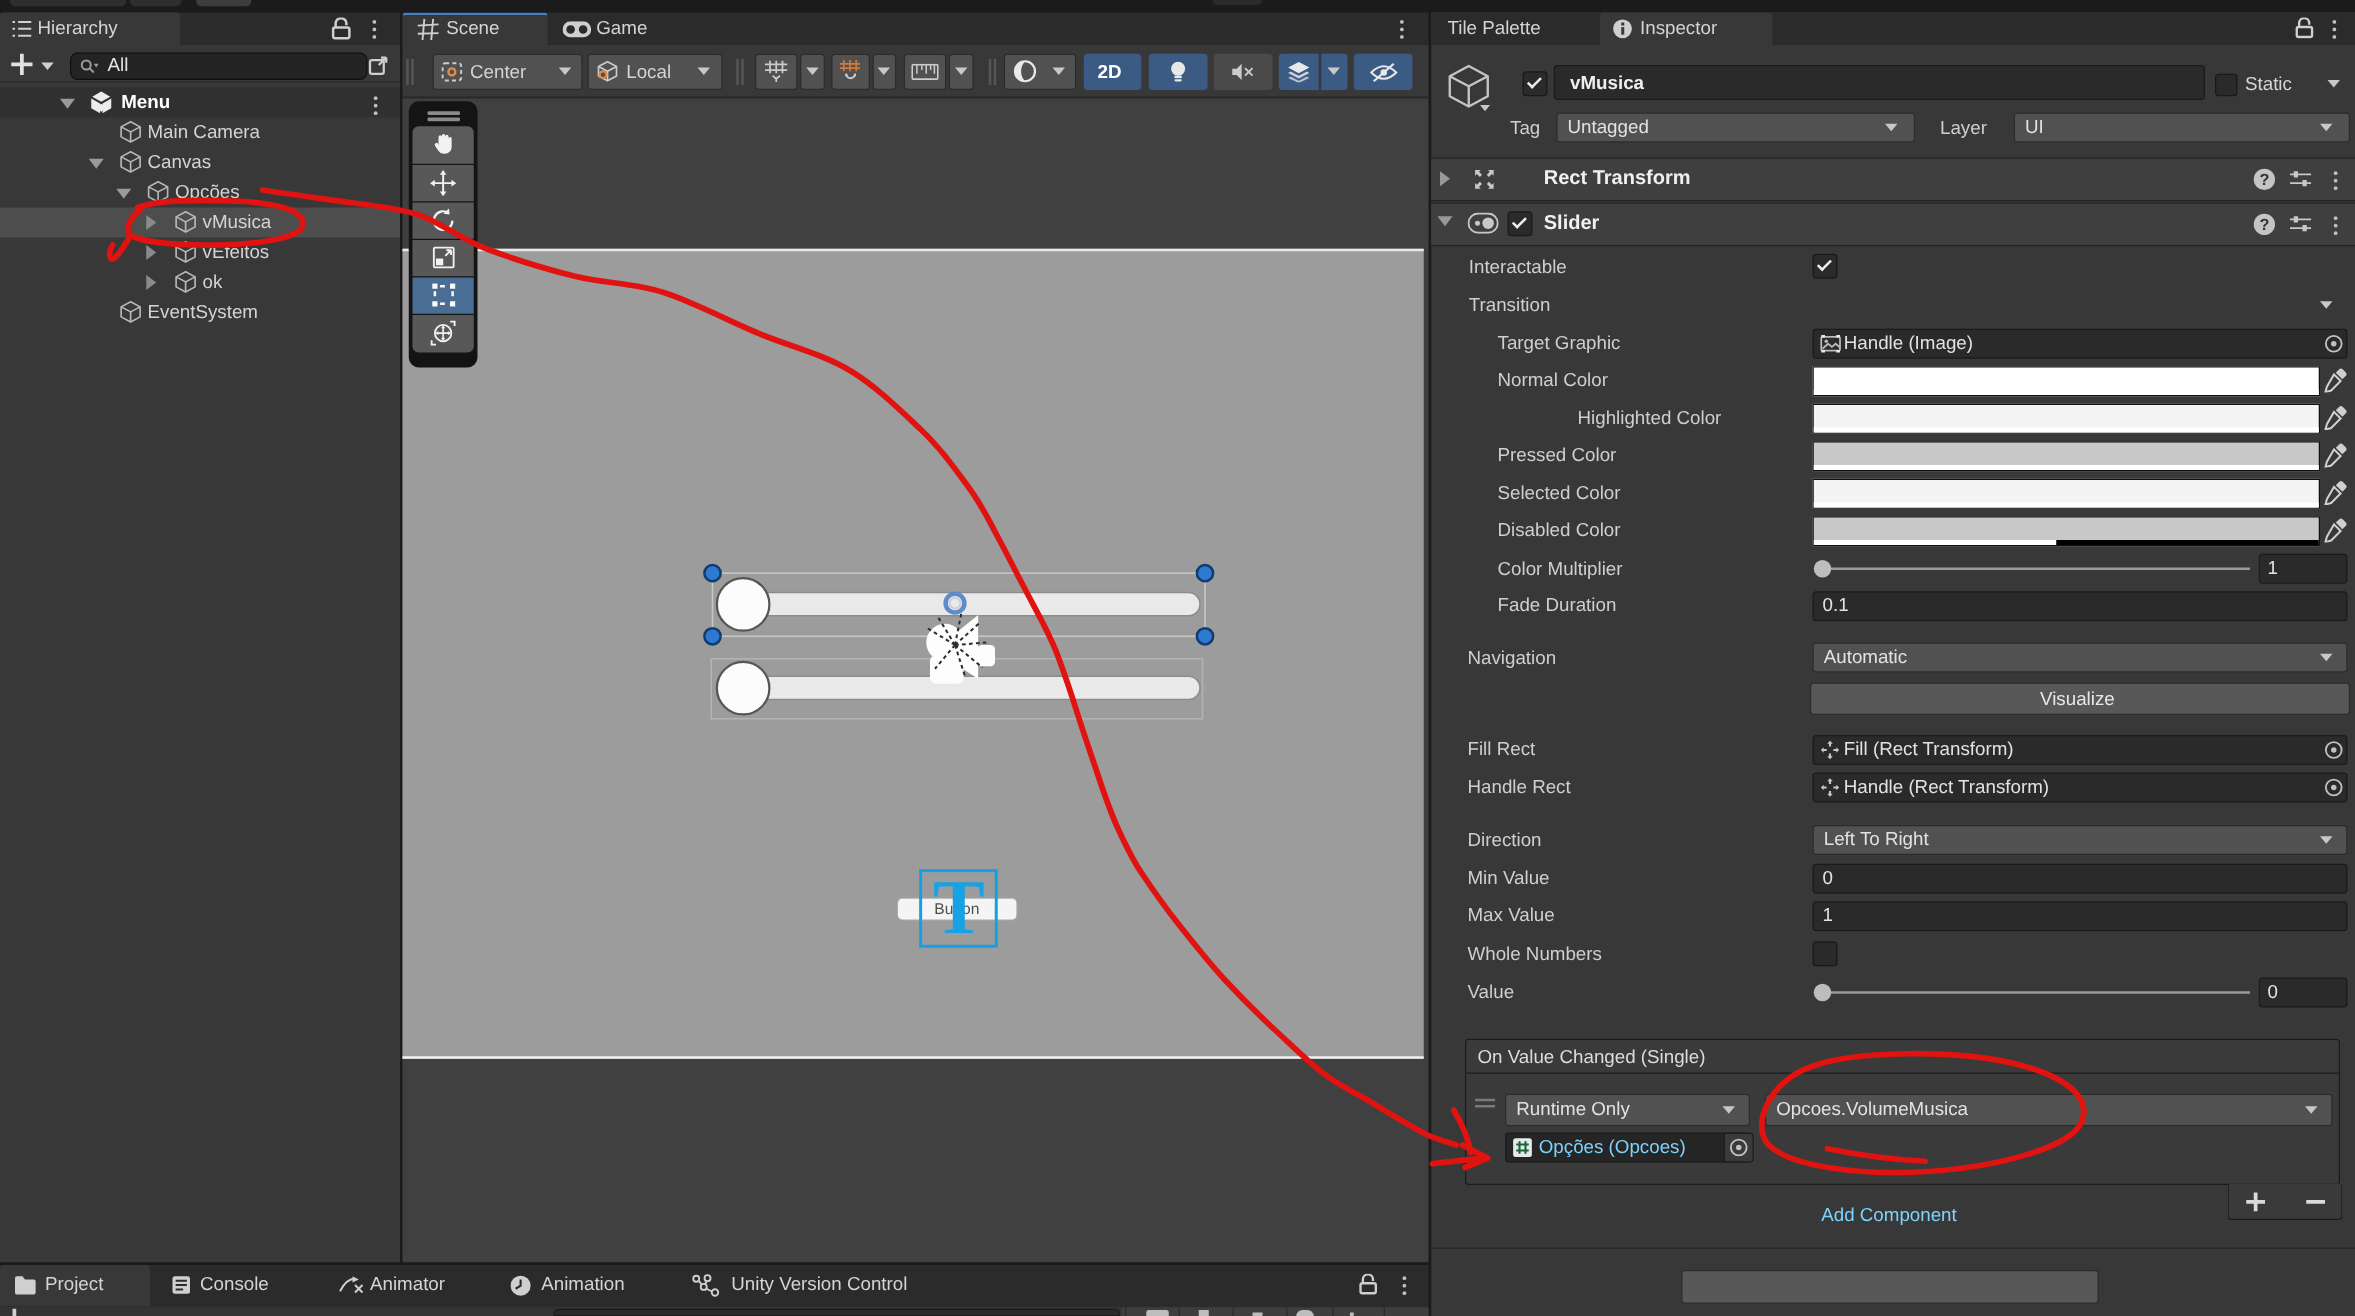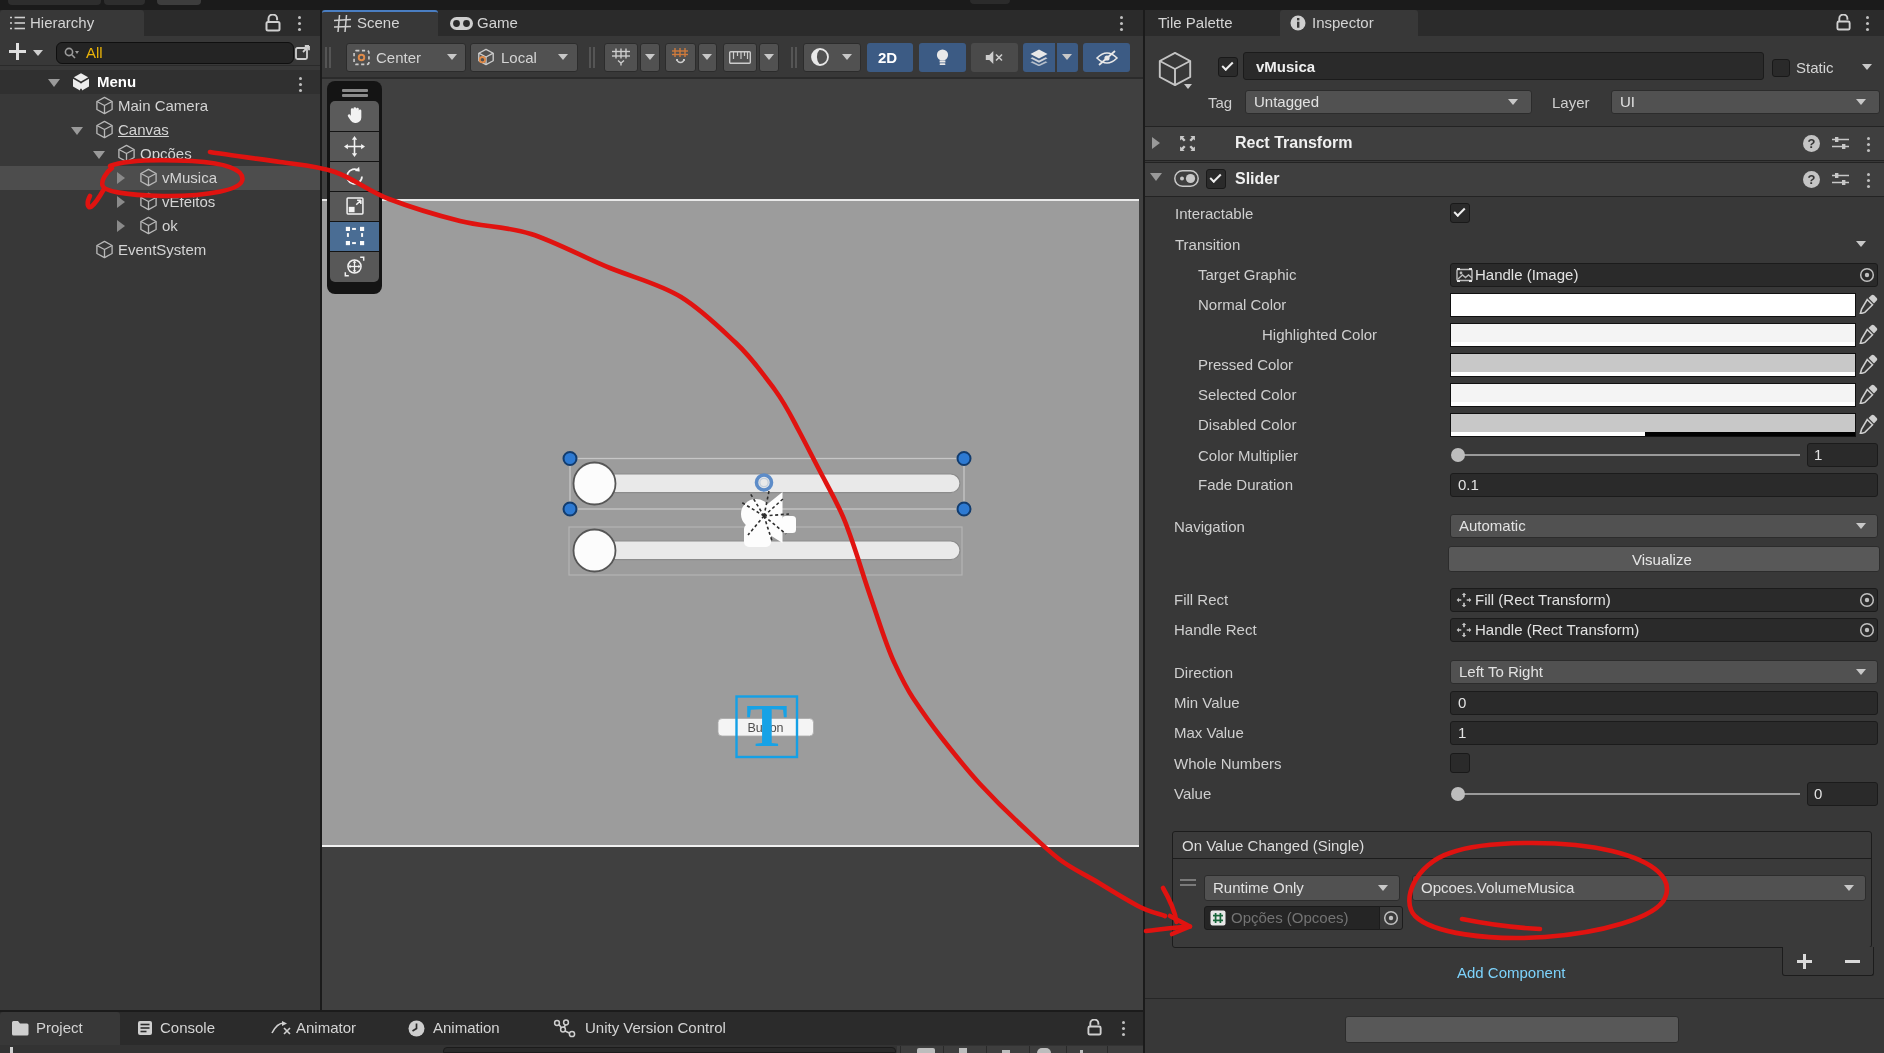--- a/index.html
+++ b/index.html
@@ -1,18 +1,18 @@
 <!DOCTYPE html>
 <html><head><meta charset="utf-8"><style>
 *{margin:0;padding:0;box-sizing:border-box}
 html,body{width:1884px;height:1053px;overflow:hidden;background:#383838;font-family:"Liberation Sans",sans-serif}
 #app{position:absolute;left:0;top:0;width:1884px;height:1053px;background:#1b1b1b}
 .abs{position:absolute}
 .t{font-size:15px;color:#d4d4d4;white-space:nowrap}
-.dim{color:#eab308}
+.dim{color:#e5e5e5}
 .b{font-weight:bold}
 .tabwell{background:#2b2b2b}
 .panel{background:#383838}
 .tab-act{background:#383838;border-radius:3px 3px 0 0}
 .fld{position:absolute;background:#2a2a2a;border:1px solid #1b1b1b;border-radius:3px}
 .drop{position:absolute;background:#515151;border:1px solid #2c2c2c;border-radius:3px}
 .drop .dt,.fld .dt{position:absolute;left:8px;top:2px;font-size:15px;color:#e2e2e2}
 .arr{position:absolute;width:0;height:0;border:5px solid transparent;border-top:6px solid #c8c8c8}
 .chk{position:absolute;background:#2a2a2a;border:1px solid #191919;border-radius:3px}
 .tick{position:absolute;left:3px;top:3px;width:10px;height:5px;border-left:2px solid #ededed;border-bottom:2px solid #ededed;transform:rotate(-45deg)}
@@ -96,21 +96,21 @@
       </svg></div>
 <div class="abs t" style="left:118px;top:97px;">Main Camera</div>
 <div class="tri-d" style="left:71px;top:127px"></div>
 <div class="abs" style="left:95px;top:120px"><svg width="19" height="19" viewBox="0 0 20 20">
         <g fill="none" stroke="#b8b8b8" stroke-width="1.4" stroke-linejoin="round">
           <polygon points="10,1.5 18,5.8 18,14.2 10,18.5 2,14.2 2,5.8"></polygon>
           <polyline points="2,5.8 10,10 18,5.8"></polyline>
           <line x1="10" y1="10" x2="10" y2="18.5"></line>
         </g>
       </svg></div>
-<div class="abs t" style="left:118px;top:121px;text-decoration:underline;">Canvas</div>
+<div class="abs t" style="left:118px;top:121px;">Canvas</div>
 <div class="tri-d" style="left:93px;top:151px"></div>
 <div class="abs" style="left:117px;top:144px"><svg width="19" height="19" viewBox="0 0 20 20">
         <g fill="none" stroke="#b8b8b8" stroke-width="1.4" stroke-linejoin="round">
           <polygon points="10,1.5 18,5.8 18,14.2 10,18.5 2,14.2 2,5.8"></polygon>
           <polyline points="2,5.8 10,10 18,5.8"></polyline>
           <line x1="10" y1="10" x2="10" y2="18.5"></line>
         </g>
       </svg></div>
 <div class="abs t" style="left:140px;top:145px;">Opções</div>
 <div class="tri-r" style="left:117px;top:172px"></div>
@@ -665,21 +665,21 @@
 <div class="fld" style="left:1204px;top:906px;width:196px;height:24px;background:#252525"></div>
 <svg class="abs" style="left:1210px;top:910px" width="16" height="16" viewBox="0 0 16 16">
       <rect x="0.5" y="0.5" width="15" height="15" rx="2" fill="#e8e8e8"></rect>
       <g stroke="#17663a" stroke-width="1.7">
         <line x1="5.6" y1="3" x2="5.6" y2="13"></line>
         <line x1="10.4" y1="3" x2="10.4" y2="13"></line>
         <line x1="3" y1="5.6" x2="13" y2="5.6"></line>
         <line x1="3" y1="10.4" x2="13" y2="10.4"></line>
       </g>
     </svg>
-<div class="abs t" style="left:1231px;top:909px;color:#737373">Opções (Opcoes)</div>
+<div class="abs t" style="left:1231px;top:909px;color:#7dd3fc">Opções (Opcoes)</div>
 <div class="abs" style="left:1379px;top:906px;width:24px;height:24px;background:#3a3a3a;border:1px solid #1c1c1c;border-radius:0 3px 3px 0"></div>
 <svg class="abs" style="left:1383px;top:910px" width="16" height="16" viewBox="0 0 16 16">
       <circle cx="8" cy="8" r="6.3" fill="none" stroke="#c0c0c0" stroke-width="1.5"></circle>
       <circle cx="8" cy="8" r="2.2" fill="#c0c0c0"></circle>
     </svg>
 <div class="abs" style="left:1782px;top:947px;width:92px;height:29px;background:#3a3a3a;border:1px solid #1c1c1c;border-top:none;border-radius:0 0 3px 3px"></div>
 <div class="abs" style="left:1797px;top:954px;width:15px;height:15px">
  <div class="abs" style="left:6px;top:0;width:3px;height:15px;background:#dadada"></div>
  <div class="abs" style="left:0;top:6px;width:15px;height:3px;background:#dadada"></div>
     </div>

